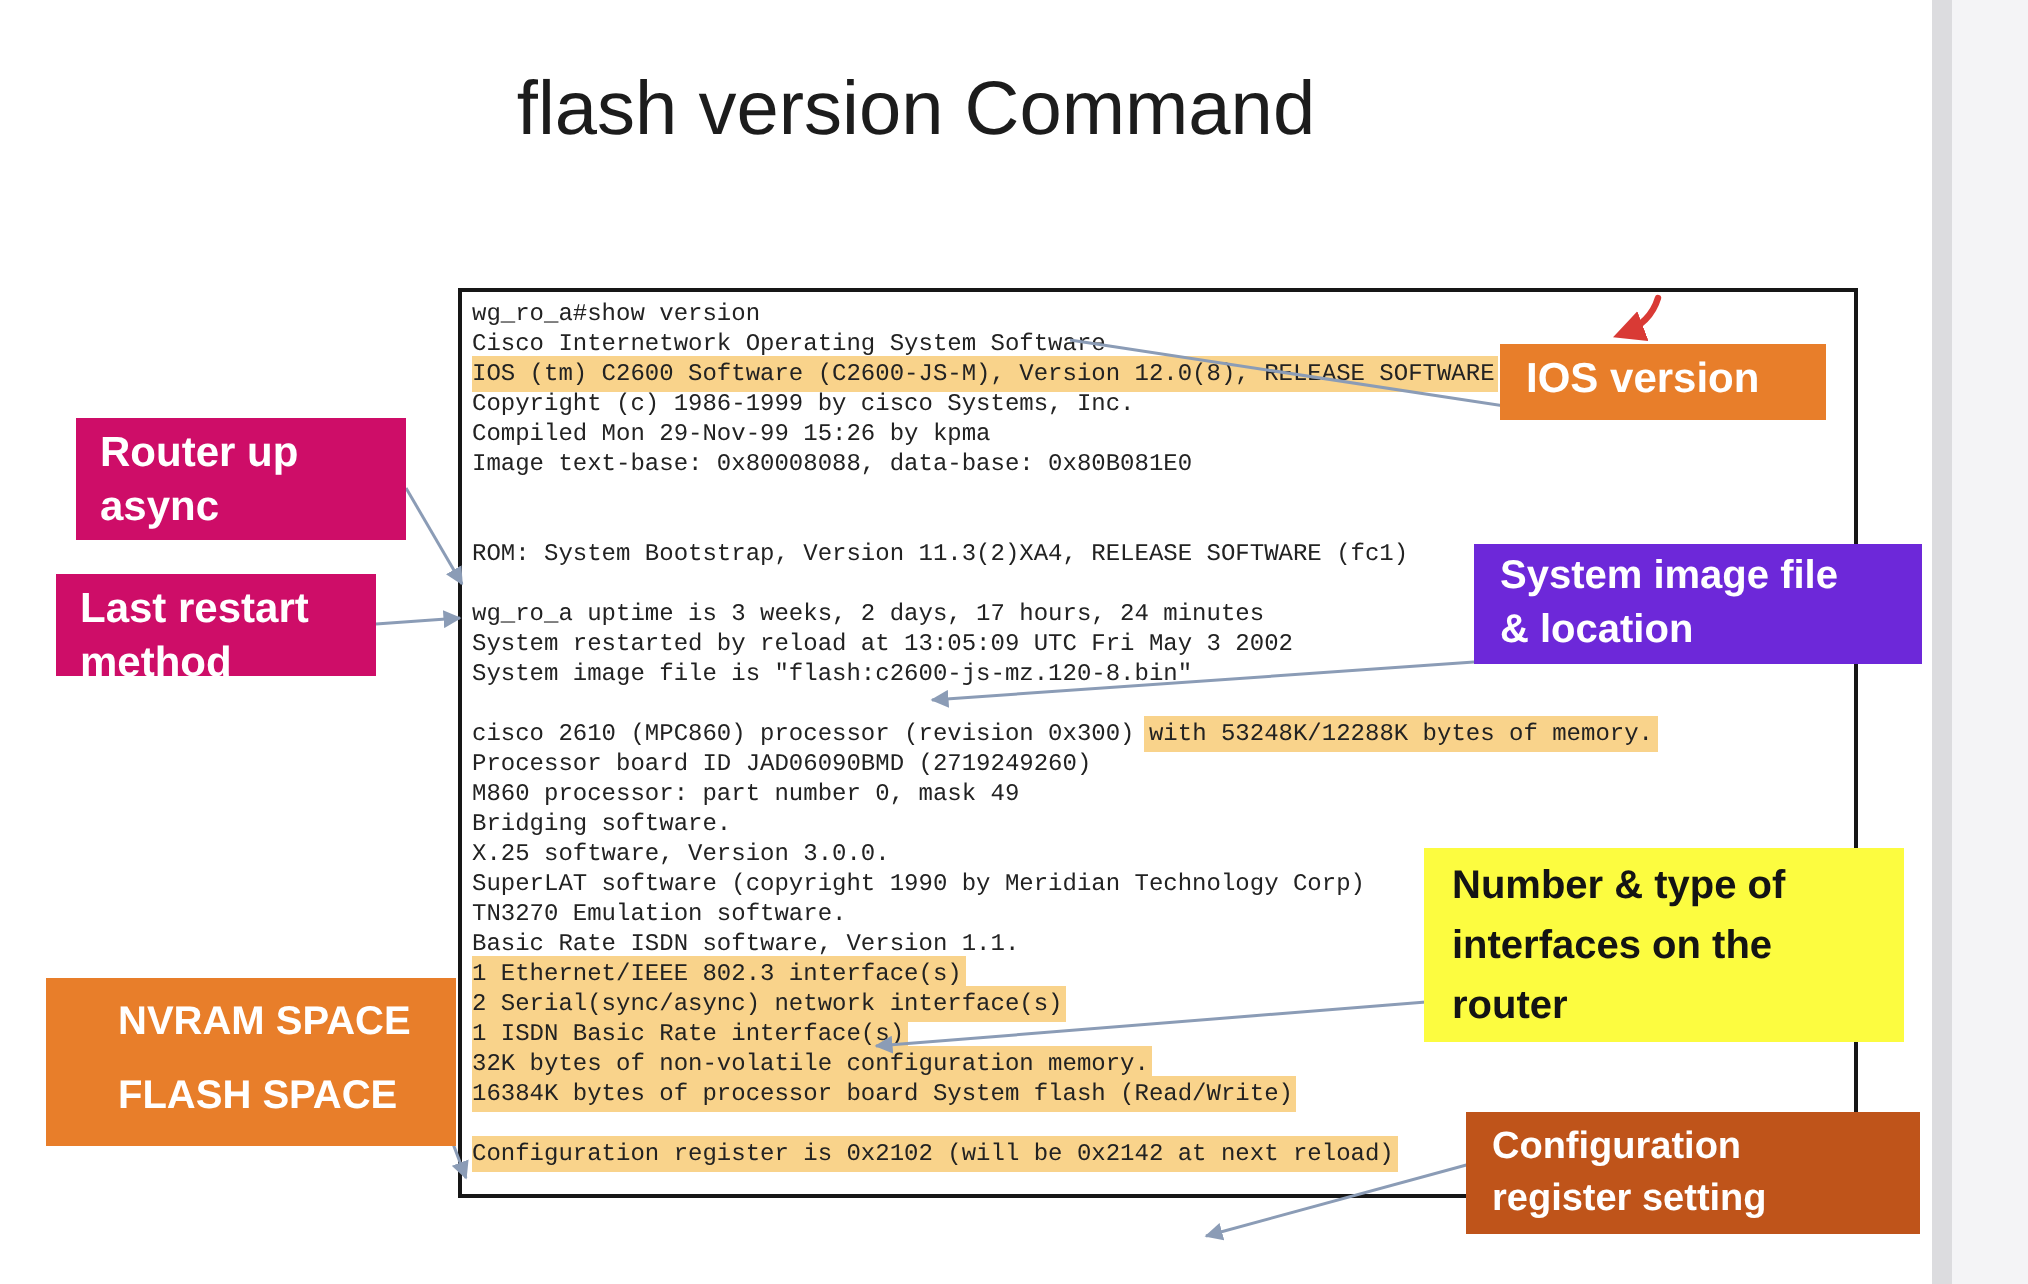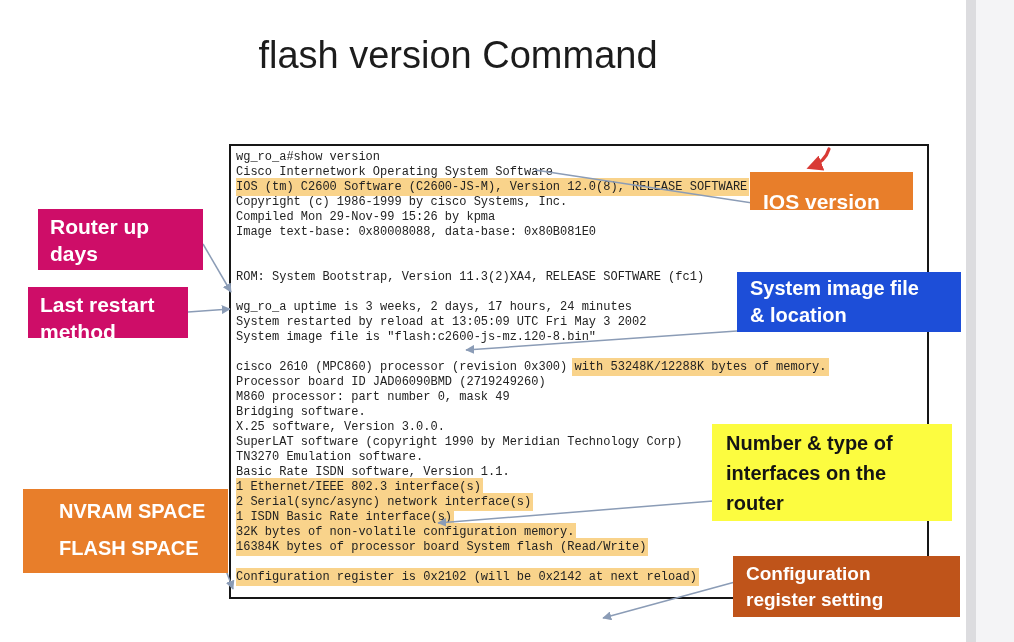--- a/index.html
+++ b/index.html
@@ -38,21 +38,21 @@
     position:absolute;left:0;top:0;width:1014px;height:642px;
     z-index:2;pointer-events:none;
   }
   .callout{
     position:absolute;z-index:3;box-sizing:border-box;
     font-weight:700;color:#ffffff;white-space:pre-line;
   }
   .co-router-up-time{left:38px;top:209px;width:165px;height:61px;font-size:21px;line-height:27px;padding:4px 0 0 12px;}
   .co-last-restart{left:28px;top:287px;width:160px;height:51px;font-size:21px;line-height:27px;padding:4px 0 0 12px;}
   .co-nvram-flash{left:23px;top:489px;width:205px;height:84px;font-size:20px;line-height:37px;padding:4px 0 0 10px;}
-  .co-ios-version{left:750px;top:172px;width:163px;height:38px;font-size:21px;line-height:36px;padding:12px 0 0 13px;white-space:nowrap;}
+  .co-ios-version{left:750px;top:172px;width:163px;height:38px;font-size:21px;line-height:36px;padding:0 0 0 13px;white-space:nowrap;}
   .co-system-image{left:737px;top:272px;width:224px;height:60px;font-size:20px;line-height:27px;padding:3px 0 0 13px;}
   .co-interfaces{left:712px;top:424px;width:240px;height:97px;font-size:20px;line-height:30px;padding:4px 0 5px 14px;}
   .co-config-register{left:733px;top:556px;width:227px;height:61px;font-size:19px;line-height:26px;padding:5px 0 0 13px;}
 </style>
 </head>
 <body>
 
 <div class="right-stripe"></div>
 <div class="right-panel"></div>
 
@@ -77,25 +77,25 @@
     <path d="M535,170 L772,206"></path>
     <path d="M737,331 L466,350" marker-end="url(#ah)"></path>
     <path d="M713,501 L438,523" marker-end="url(#ah)"></path>
     <path d="M222,560 L233,589" marker-end="url(#ah)"></path>
     <path d="M735,582 L603,618" marker-end="url(#ah)"></path>
   </g>
   <path d="M829,149 C826,159 819,164 811,167" stroke="#d93a35" stroke-width="3.2" fill="none" marker-end="url(#ahr)" stroke-linecap="round"></path>
 </svg>
 
 <div class="callout co-router-up-time" style="background: rgb(206, 13, 104); color: rgb(255, 255, 255);">Router up
-days</div>
+async</div>
 <div class="callout co-last-restart" style="background: rgb(206, 13, 104); color: rgb(255, 255, 255);">Last restart
 method</div>
 <div class="callout co-nvram-flash" style="background: rgb(232, 126, 42); color: rgb(255, 255, 255); padding-left: 36px;">NVRAM SPACE
 FLASH SPACE</div>
 <div class="callout co-ios-version" style="background: rgb(232, 126, 42); color: rgb(255, 255, 255);">IOS version</div>
-<div class="callout co-system-image" style="background: #1d4ed8; color: rgb(255, 255, 255);">System image file
+<div class="callout co-system-image" style="background: #6d28d9; color: rgb(255, 255, 255);">System image file
 &amp; location</div>
 <div class="callout co-interfaces" style="background: rgb(252, 252, 64); color: rgb(20, 20, 20);">Number &amp; type of
 interfaces on the
 router</div>
 <div class="callout co-config-register" style="background: rgb(191, 84, 26); color: rgb(255, 255, 255);">Configuration
 register setting</div>
 
 </body></html>

